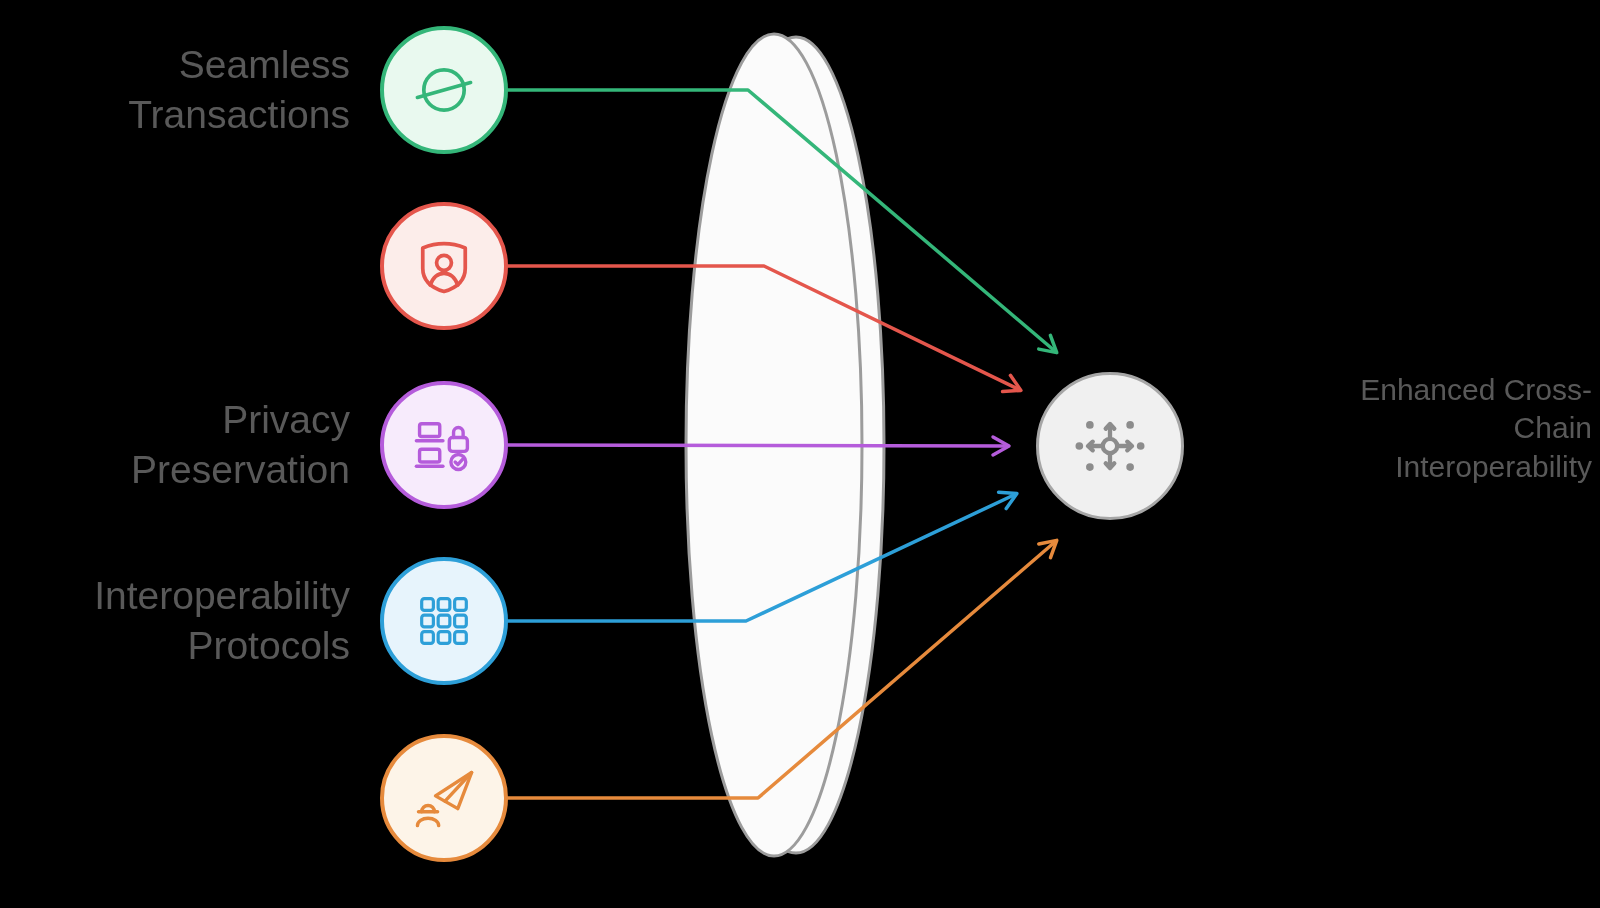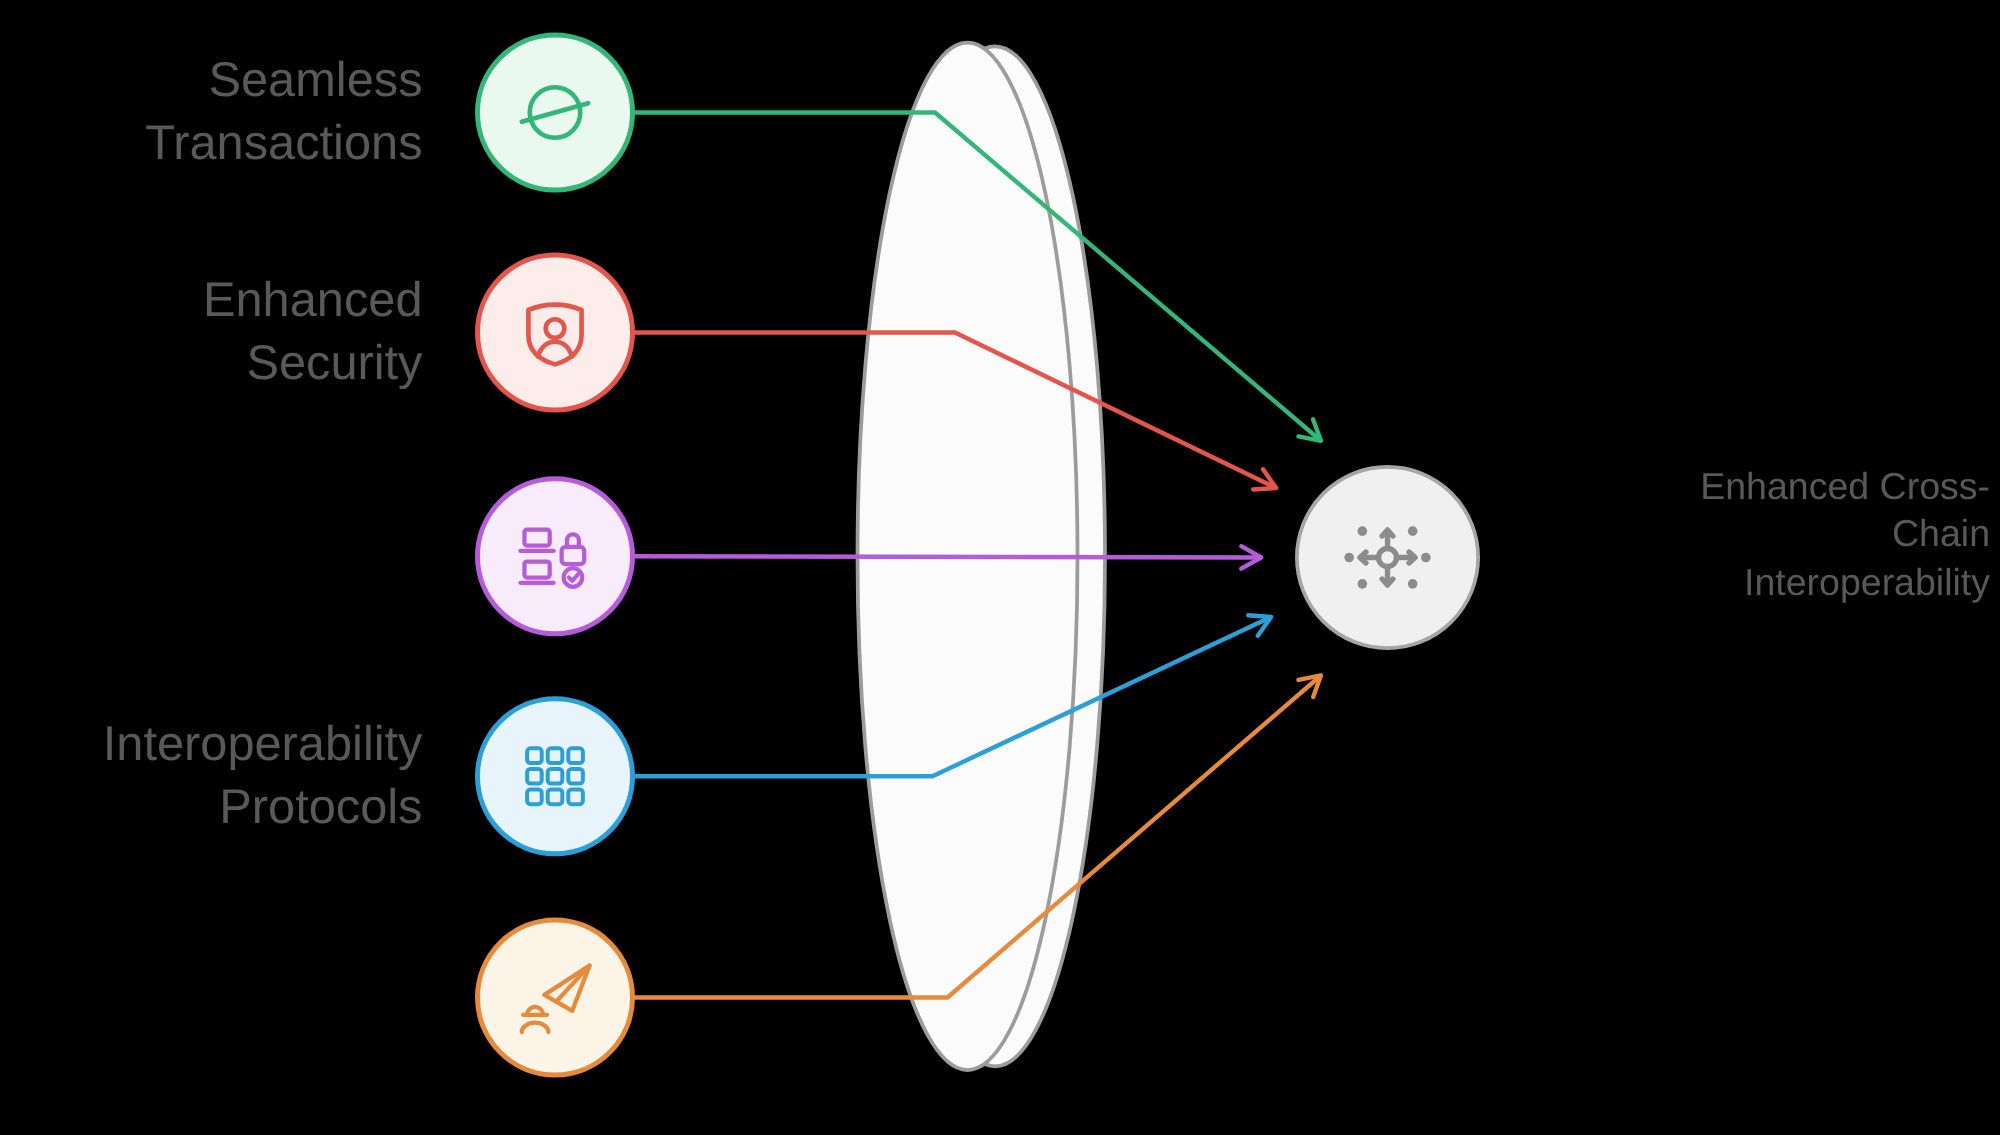--- a/index.html
+++ b/index.html
@@ -6,21 +6,21 @@
   body {
     width: 1600px; height: 908px;
     position: relative; overflow: hidden;
     background: #000;
     color: #595959;
     font-family: "Liberation Sans", sans-serif;
   }
   svg.diagram-layer { position: absolute; left: 0; top: 0; z-index: 1; }
   .feature-item {
     position: absolute; left: 0; width: 508px; height: 128px;
-    display: flex; align-items: center; justify-content: flex-end; gap: 42px;
+    display: flex; align-items: center; justify-content: flex-end; gap: 30px;
     z-index: 2;
   }
   .feature-label {
     white-space: pre-line; text-align: right;
     font-size: 39px; line-height: 1.28;
   }
   .icon-circle {
     flex: 0 0 auto; box-sizing: border-box;
     width: 128px; height: 128px;
     border: 4px solid var(--c, #888);
@@ -82,32 +82,32 @@
 Transactions</div>
   <div class="icon-circle">
     <svg width="68" height="68" viewBox="0 0 64 64" fill="none" stroke="currentColor" stroke-width="3.5" stroke-linecap="round" stroke-linejoin="round">
       <circle cx="32" cy="32" r="19"></circle>
       <line x1="7" y1="39" x2="57" y2="25"></line>
     </svg>
   </div>
 </div>
 
 <div class="feature-item" style="top: 202px; --c: #E4564C; --bg: #FCEDEA;">
-  <div class="feature-label">Enhanced
-Security</div>
   <div class="icon-circle">
     <svg width="68" height="68" viewBox="0 0 64 64" fill="none" stroke="currentColor" stroke-width="3.5" stroke-linecap="round" stroke-linejoin="round">
       <path d="M12 15 Q32 7 52 15 L52 34 Q52 50 32 56 Q12 50 12 34 Z"></path>
       <circle cx="32" cy="29" r="7"></circle>
       <path d="M19 50 Q23 39 32 39 Q41 39 45 50"></path>
     </svg>
   </div>
 </div>
 
 <div class="feature-item" style="top: 381px; --c: #B55CDB; --bg: #F7EBFC;">
+  <div class="feature-label">Privacy
+Preservation</div>
   <div class="icon-circle">
     <svg width="68" height="68" viewBox="0 0 64 64" fill="none" stroke="currentColor" stroke-width="3.2" stroke-linecap="round" stroke-linejoin="round">
       <rect x="9" y="12" width="19" height="12" rx="2"></rect>
       <line x1="6" y1="28" x2="31" y2="28"></line>
       <rect x="9" y="36" width="19" height="12" rx="2"></rect>
       <line x1="6" y1="52" x2="31" y2="52"></line>
       <path d="M41 25 V20 a4.5 4.5 0 0 1 9 0 V25"></path>
       <rect x="37" y="25" width="17" height="13" rx="3"></rect>
       <circle cx="45.5" cy="48" r="7"></circle>
       <path d="M42.5 48 l2.5 2.5 l4.5 -5"></path>

